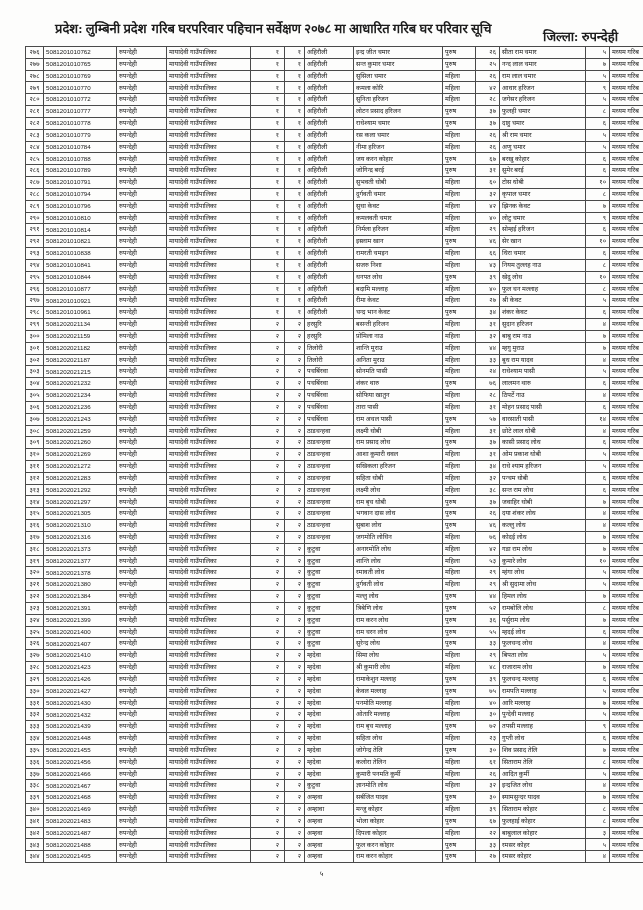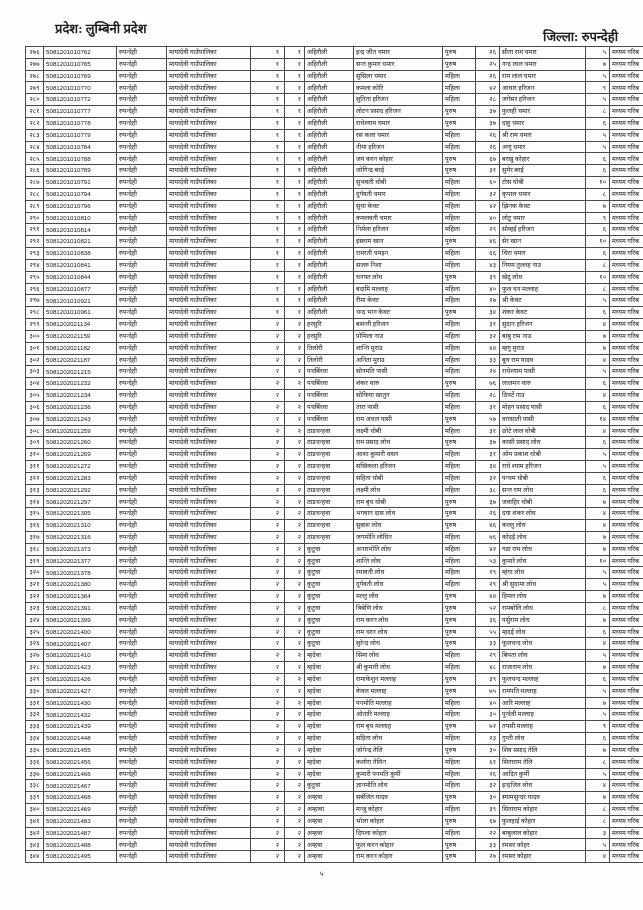--- a/index.html
+++ b/index.html
@@ -36,20 +36,21 @@
   .c-head{width:81px;}
   .c-mem {width:18px;text-align:right;padding-right:3px;}
   .c-cat {width:40px;}
   .page-footer{position:absolute;top:869px;left:0;right:0;text-align:center;font-size:7px;}
 </style>
 </head>
 <body>
 
 <div class="doc-header">
   <span class="left">प्रदेश: लुम्बिनी प्रदेश</span>
+  <span class="center">गरिब घरपरिवार पहिचान सर्वेक्षण २०७८ मा आधारित गरिब घर परिवार सूचि</span>
   <span class="right">जिल्ला: रुपन्देही</span>
 </div>
 
 <div class="sheet">
   <table>
     <tbody>
 
     <tr>
         <td class="c-sn">२७६</td>
         <td class="c-id">5081201010762</td>

